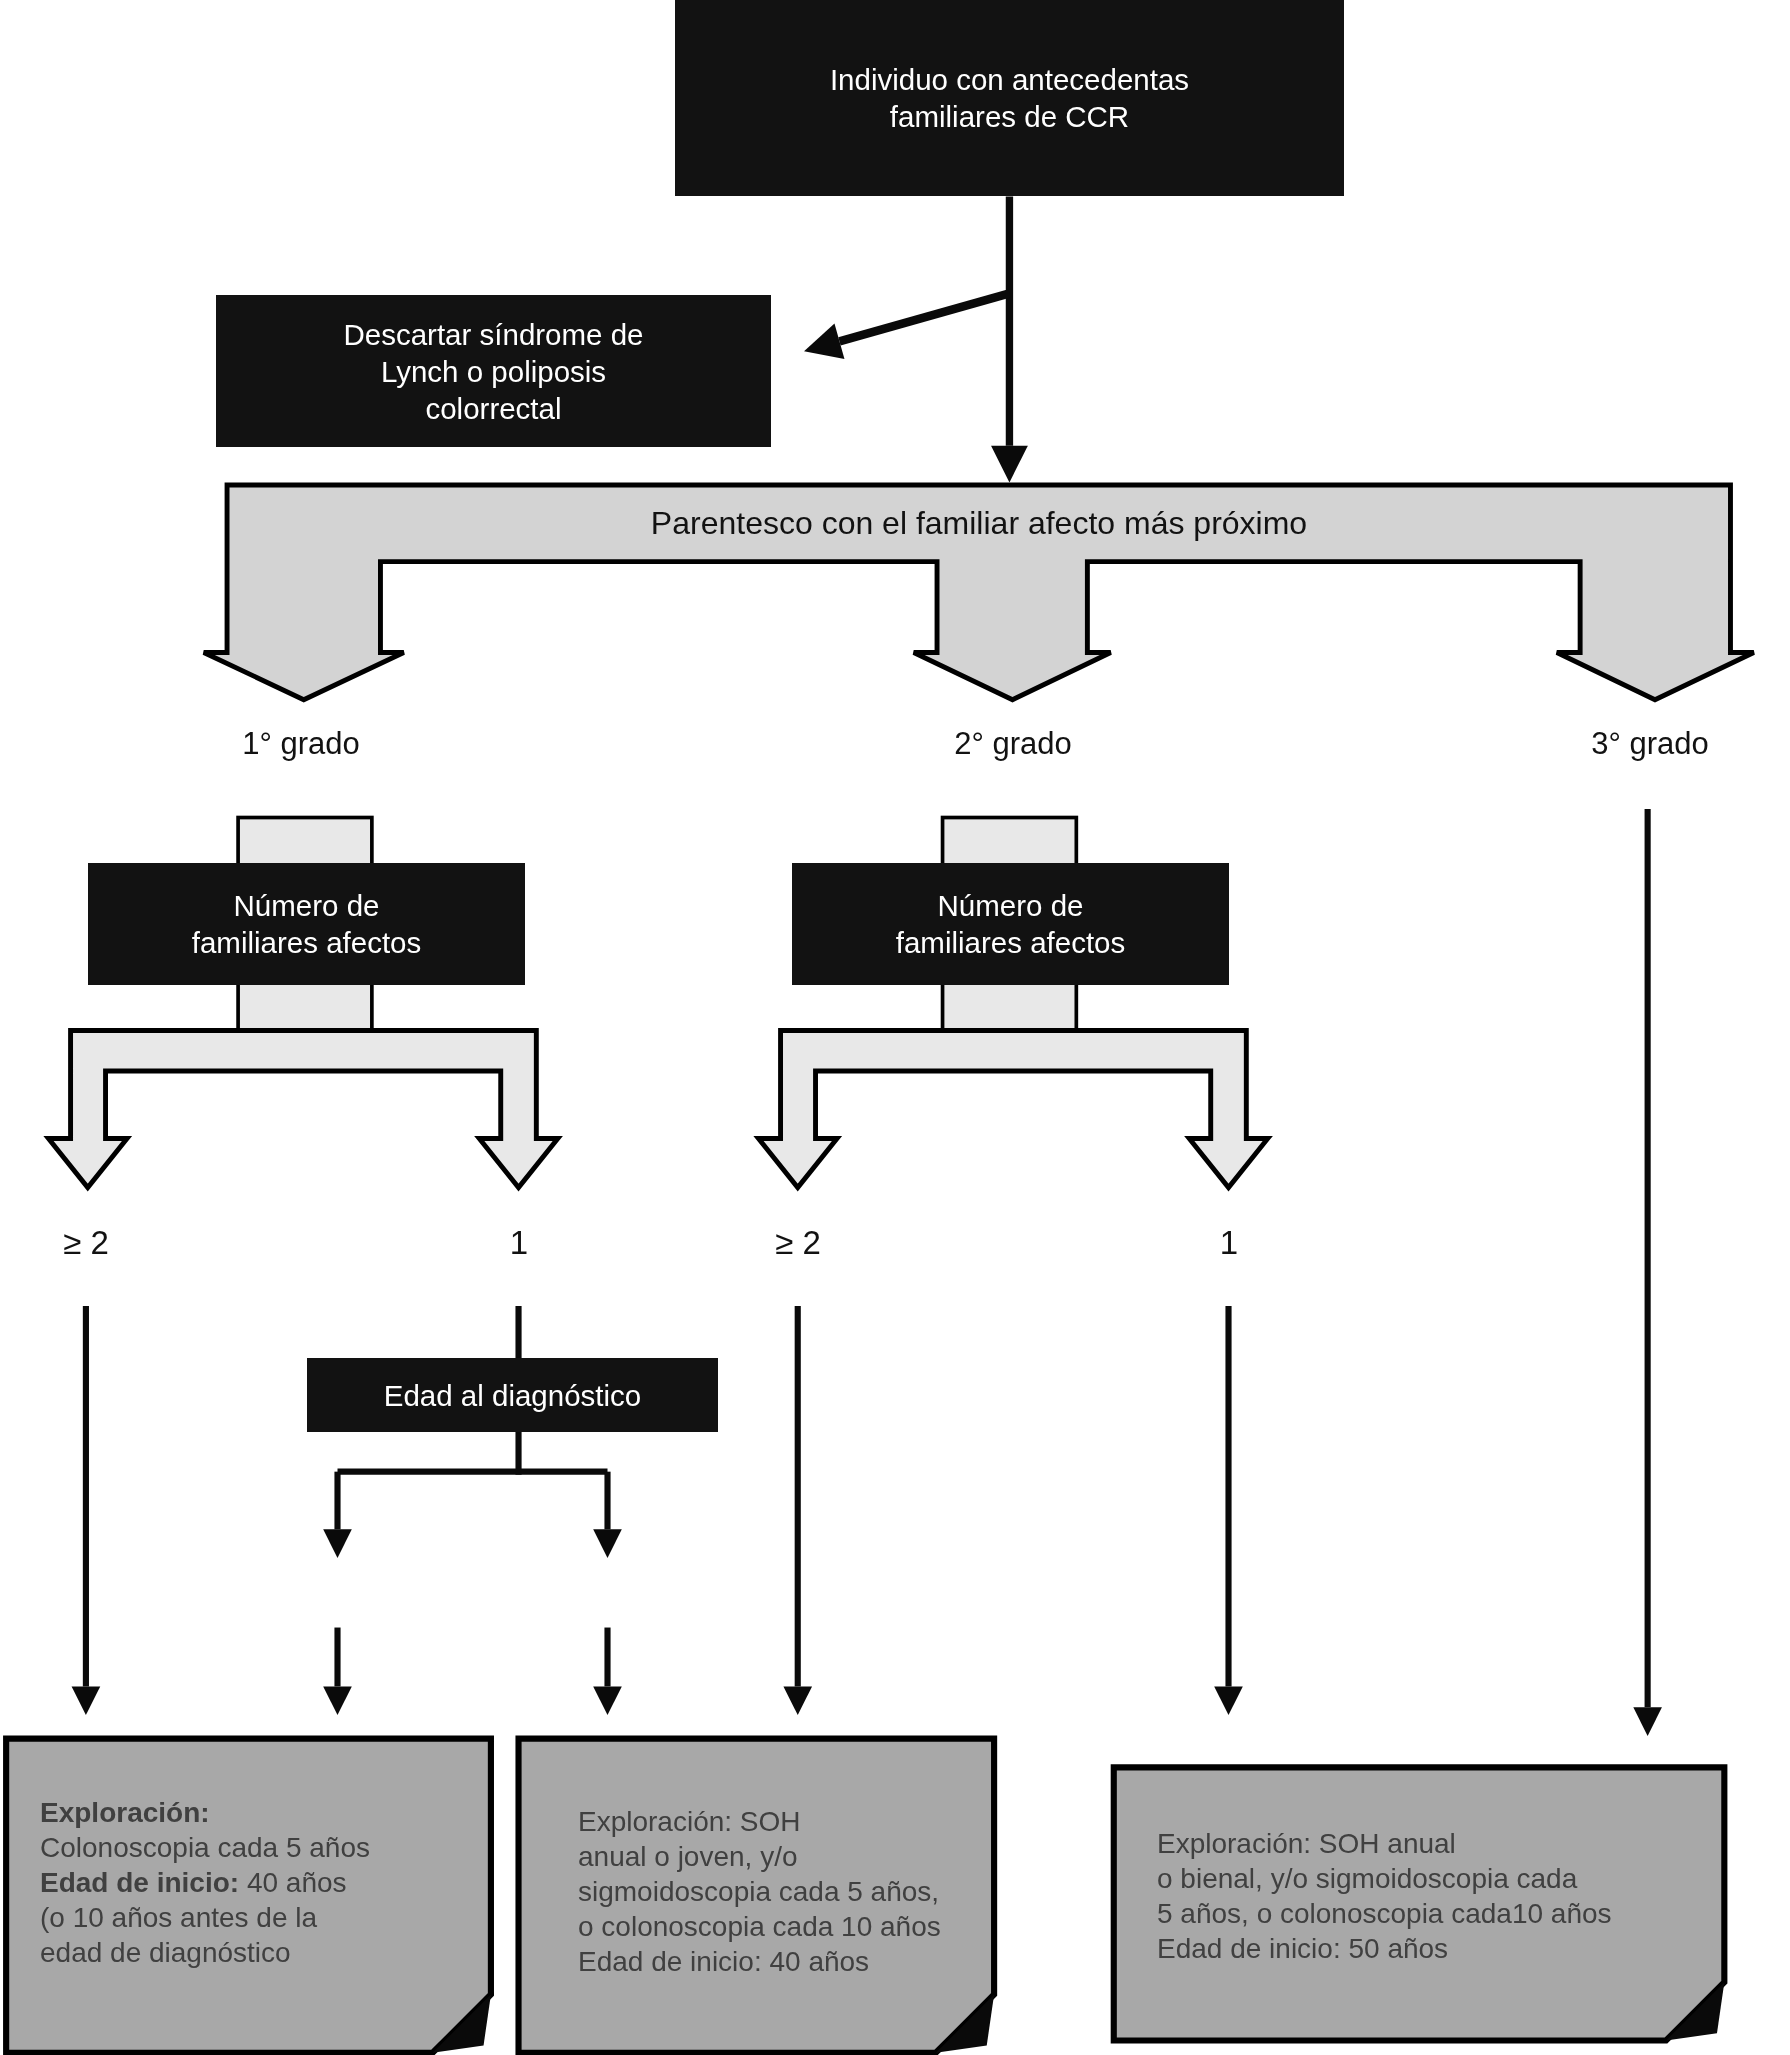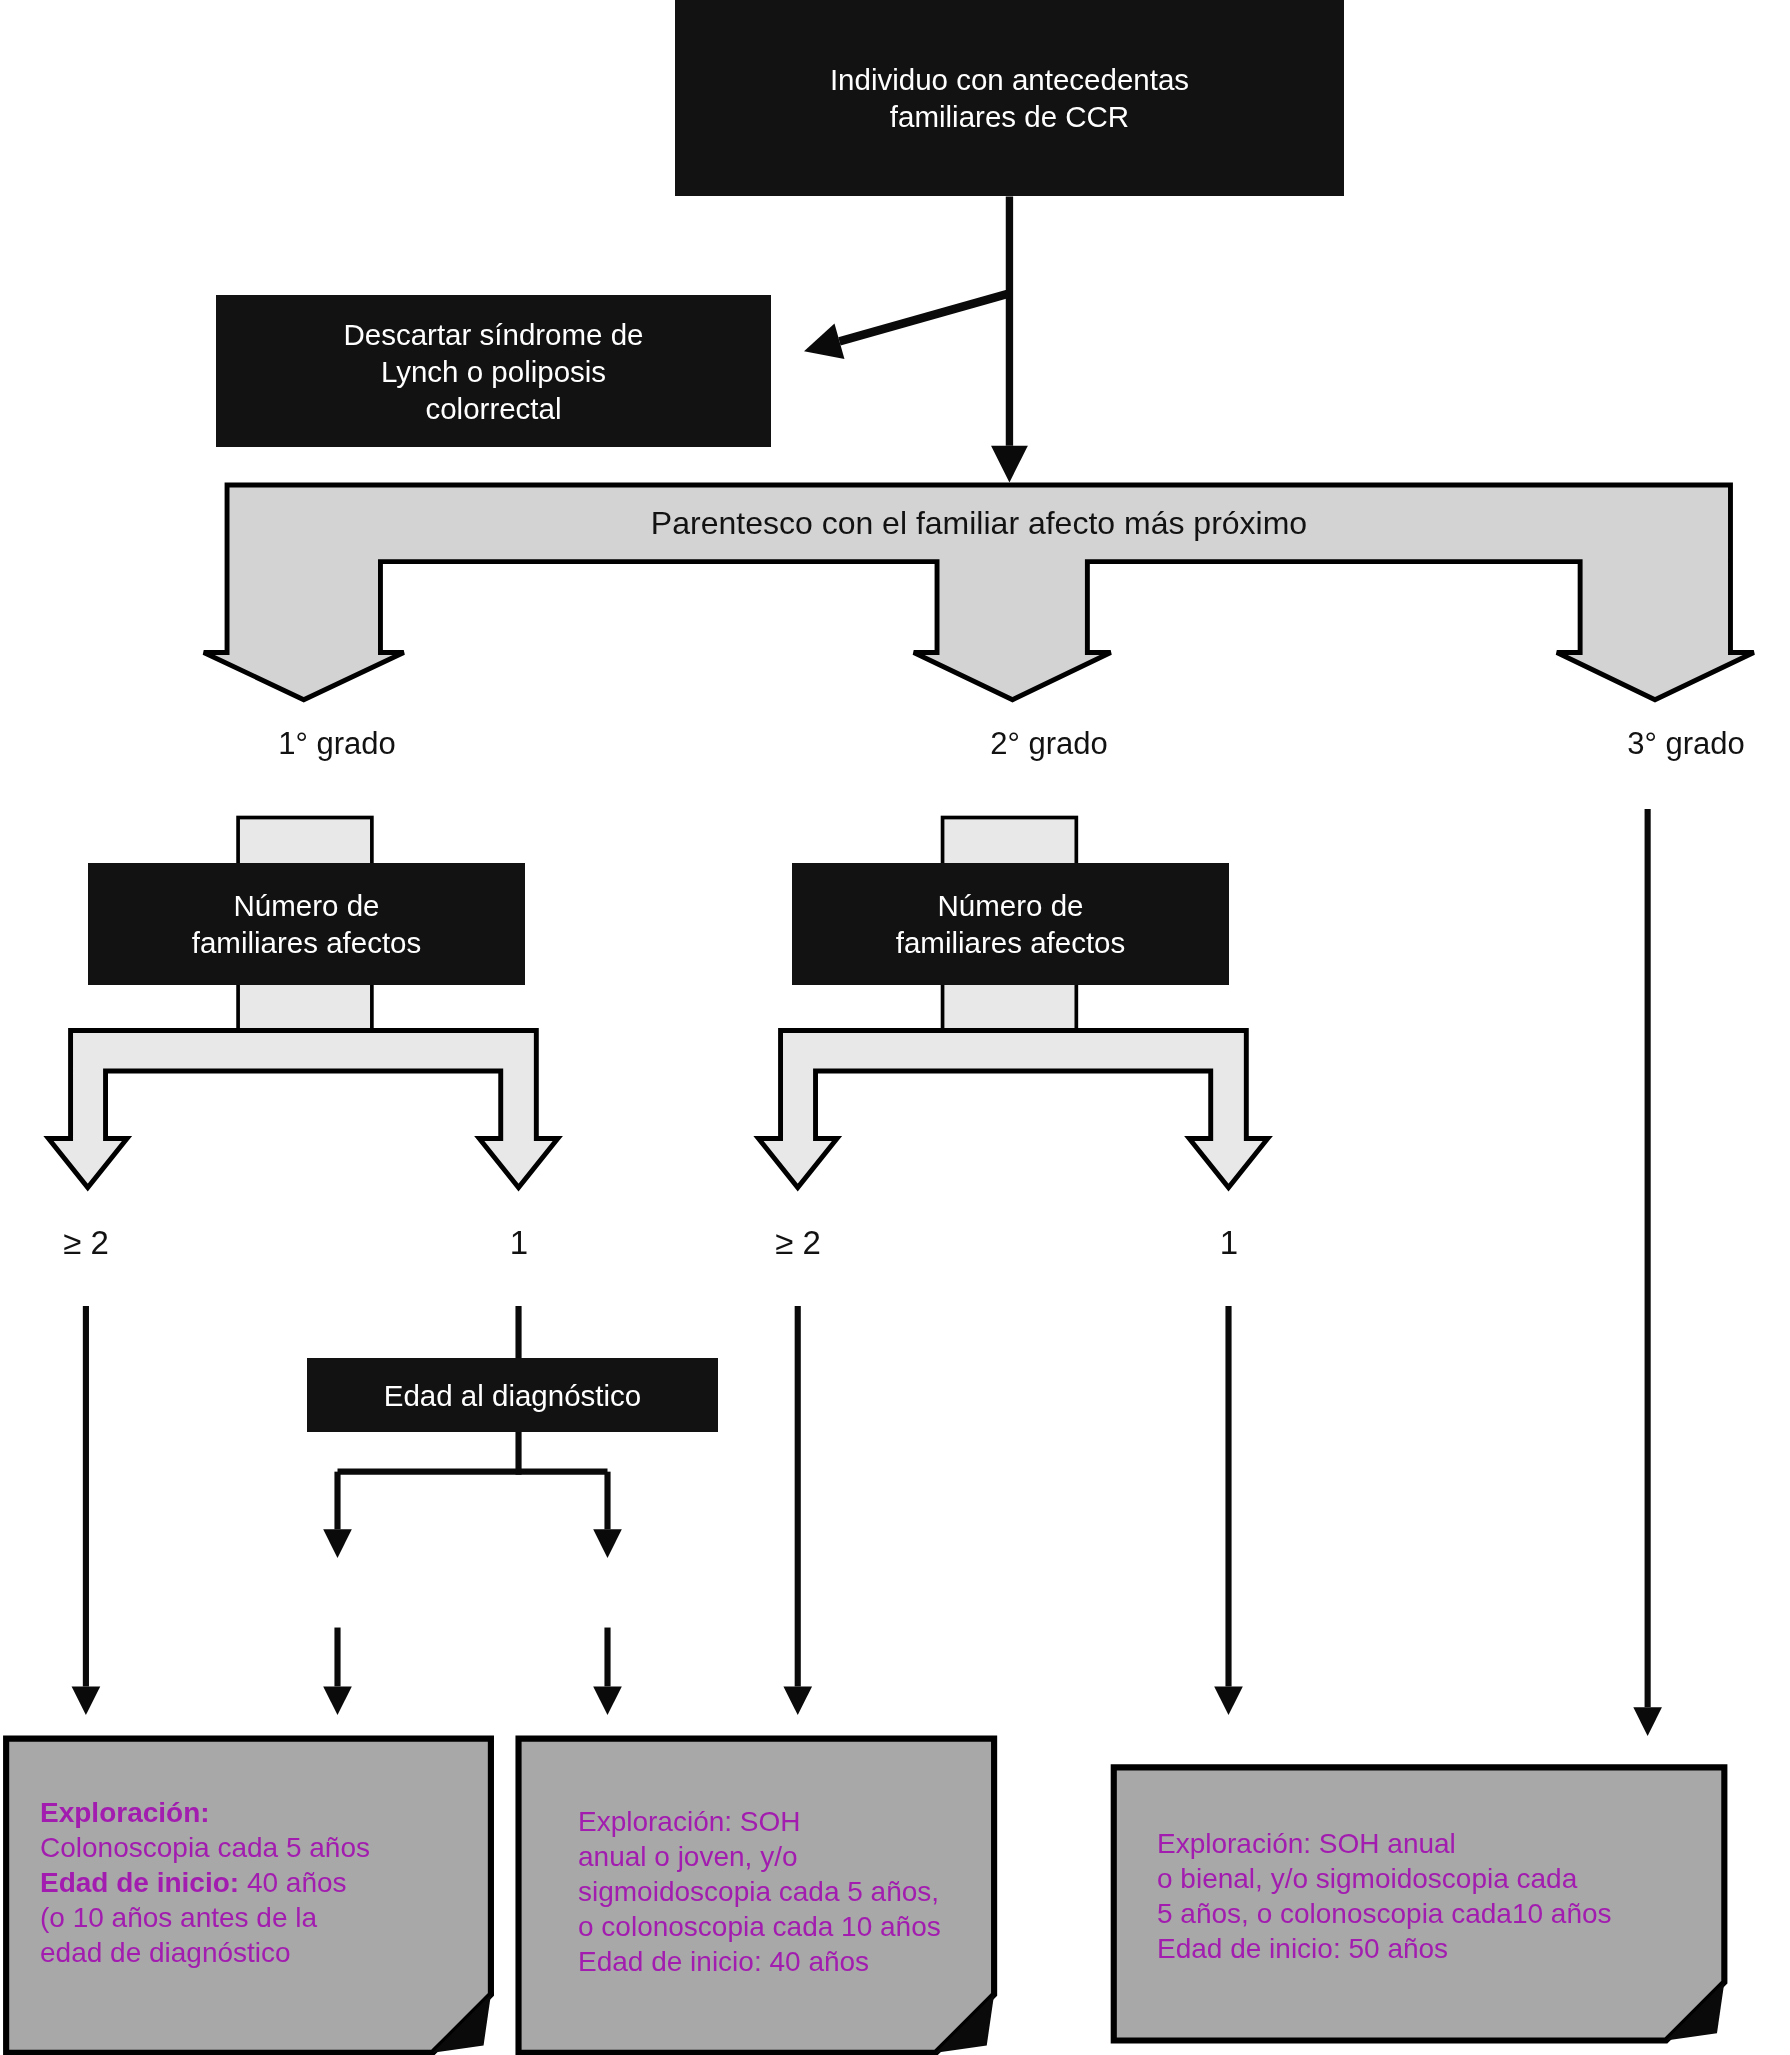--- a/index.html
+++ b/index.html
@@ -15,23 +15,23 @@
   #shapes{position:absolute;left:0;top:0;width:1790px;height:2056px;display:block;}
   .outlined{stroke:#000000;}
   .sw6{stroke-width:6;}
   .sw8{stroke-width:8;}
   .sw10{stroke-width:10;}
   .arrowline{stroke:#0a0a0a;fill:none;}
   .abs{position:absolute;}
   .center-col{display:flex;flex-direction:column;justify-content:center;align-items:center;text-align:center;}
   .black-box{background:#121212;color:#ffffff;font-size:29.5px;line-height:37px;}
   .banner-label{font-size:32px;line-height:77px;text-align:center;color:#121212;}
-  .grade-label{font-size:31px;line-height:37px;white-space:nowrap;transform:translateX(-50%);margin-left:36px;}
+  .grade-label{font-size:31px;line-height:37px;white-space:nowrap;transform:translateX(-50%);}
   .count-label{font-size:33px;line-height:37px;white-space:nowrap;transform:translateX(-50%);}
-  .note-text{font-size:28px;line-height:35px;color:#a21caf;}
+  .note-text{font-size:28px;line-height:35px;color:#404040;}
   .note-text .ln{white-space:nowrap;}
   .b{font-weight:700;}
 </style>
 </head>
 <body>
 
 <div id="canvas">
 
   <svg id="shapes" viewBox="0 0 2917 3350" xmlns="http://www.w3.org/2000/svg">
     <defs>

